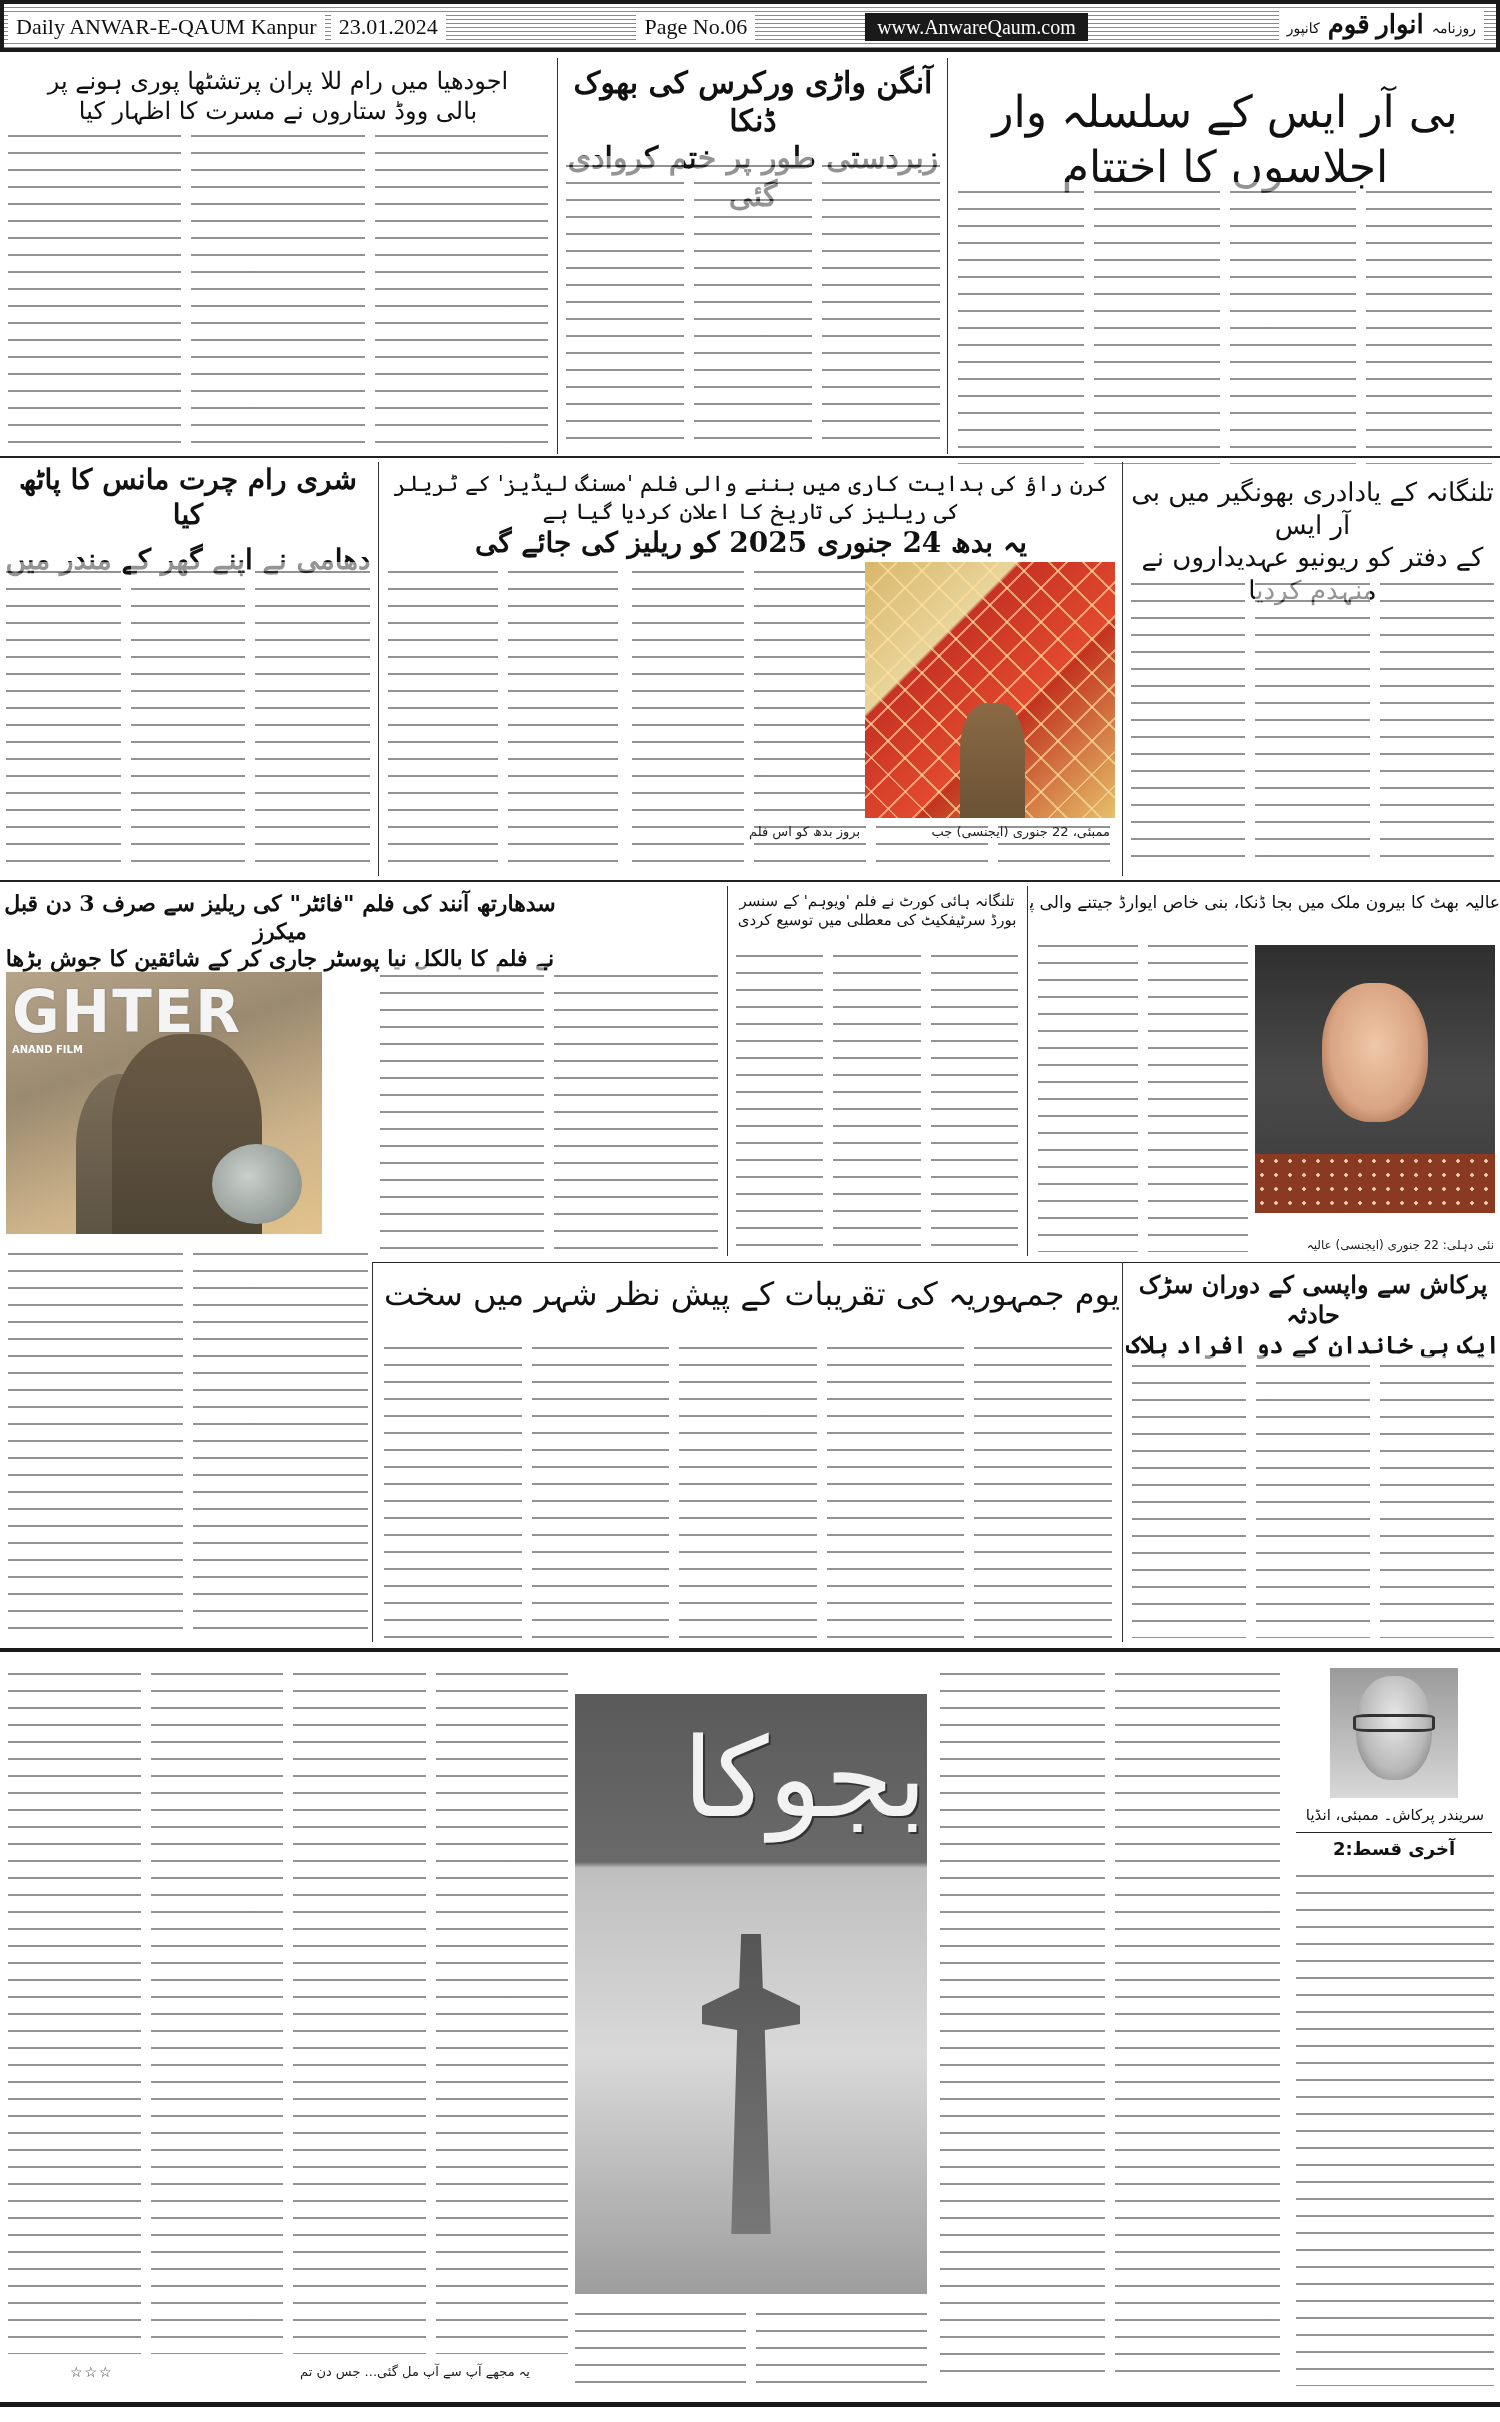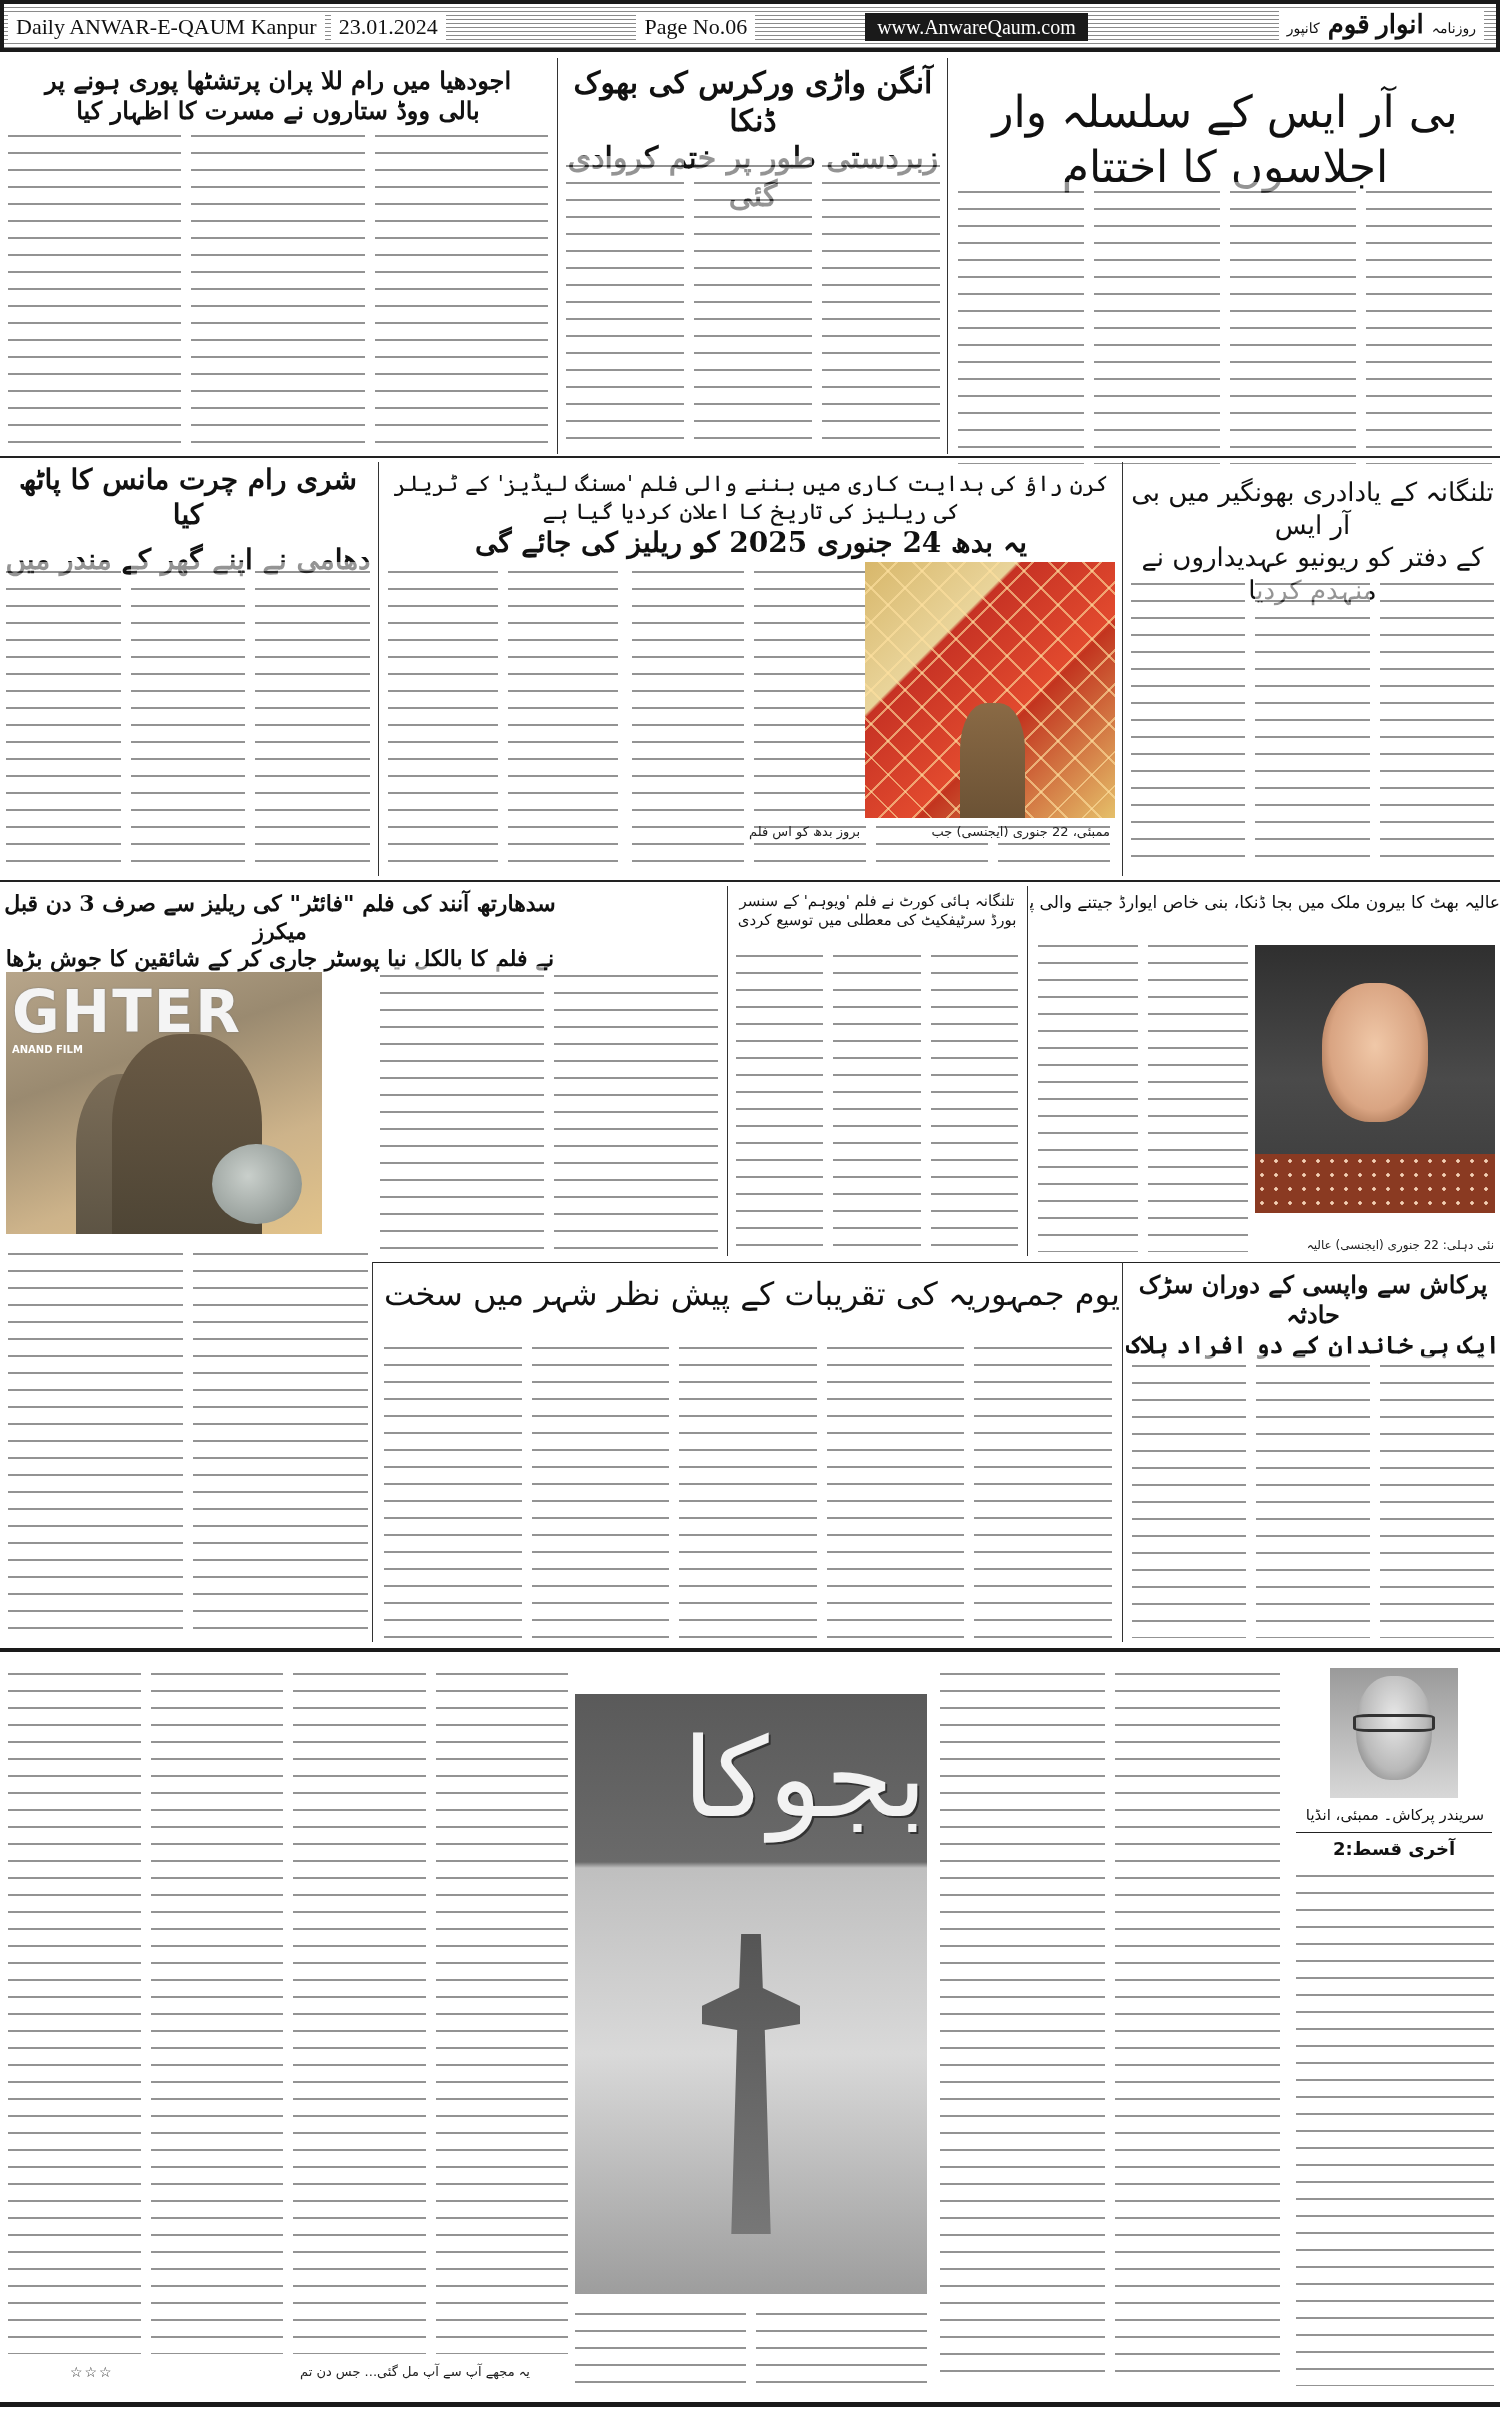--- a/index.html
+++ b/index.html
@@ -110,21 +110,21 @@
   <div class="headline hl-lg">زبردستی طور پر ختم کروادی گئی</div>
   <div class="body-cols" style="left:6px;right:6px;top:100px;bottom:6px;">
     <div class="col"></div>
       <div class="col"></div>
       <div class="col"></div>
   </div>
 </div>
 <div class="vrule" style="left:557px;top:58px;height:396px;"></div>
 
 <div class="article" style="left:0;top:56px;width:556px;height:398px;">
-  <div class="headline hl-md" style="padding:10px 24px 0;font-weight:bold;font-size:24px;">اجودھیا میں رام للا پران پرتشٹھا پوری ہونے پر بالی ووڈ ستاروں نے مسرت کا اظہار کیا</div>
+  <div class="headline hl-md" style="padding:10px 24px 0;font-weight:normal;font-size:24px;">اجودھیا میں رام للا پران پرتشٹھا پوری ہونے پر بالی ووڈ ستاروں نے مسرت کا اظہار کیا</div>
   <div class="body-cols" style="left:8px;right:8px;top:70px;bottom:6px;">
     <div class="col"></div>
       <div class="col"></div>
       <div class="col"></div>
   </div>
 </div>
 
 <div class="hrule" style="left:0;top:456px;width:1500px;"></div>
 
 <div class="article" style="left:1125px;top:462px;width:375px;height:414px;">

